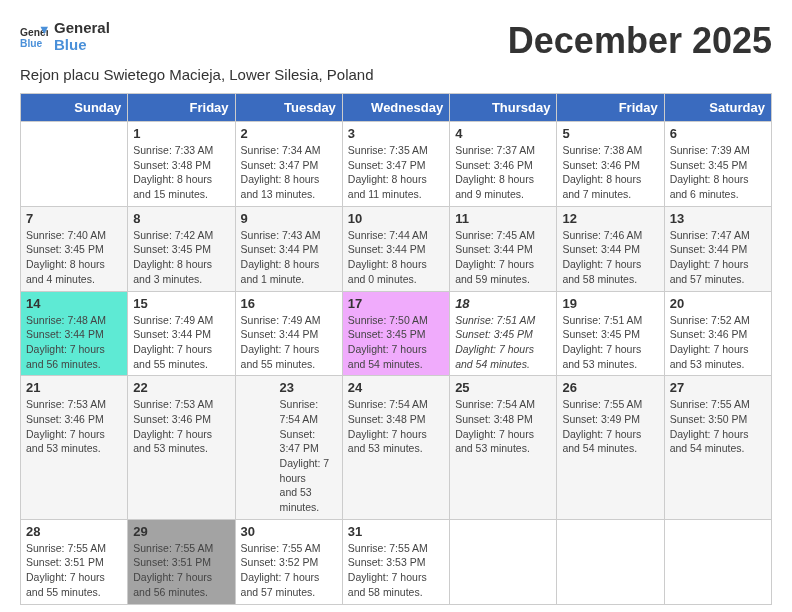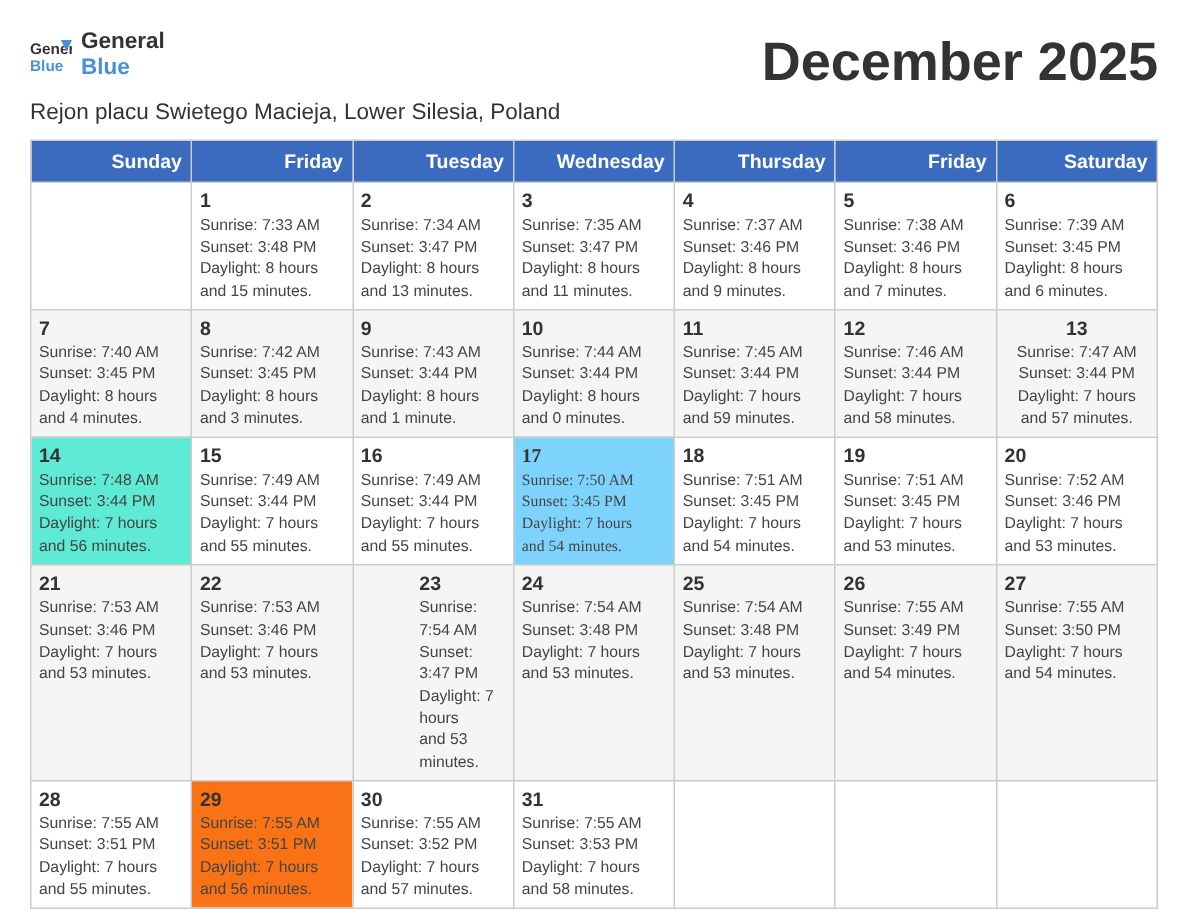--- a/index.html
+++ b/index.html
@@ -157,43 +157,43 @@
           <div class="day-info">Sunrise: 7:44 AM<br>Sunset: 3:44 PM<br>Daylight: 8 hours<br>and 0 minutes.</div>
         </td>
         <td style="background-color: rgb(245, 245, 245);">
           <div class="day-num">11</div>
           <div class="day-info">Sunrise: 7:45 AM<br>Sunset: 3:44 PM<br>Daylight: 7 hours<br>and 59 minutes.</div>
         </td>
         <td style="background-color: rgb(245, 245, 245);">
           <div class="day-num">12</div>
           <div class="day-info">Sunrise: 7:46 AM<br>Sunset: 3:44 PM<br>Daylight: 7 hours<br>and 58 minutes.</div>
         </td>
-        <td style="background-color: rgb(245, 245, 245); text-align: center;">
+        <td style="background-color: rgb(245, 245, 245);">
           <div class="day-num">13</div>
           <div class="day-info">Sunrise: 7:47 AM<br>Sunset: 3:44 PM<br>Daylight: 7 hours<br>and 57 minutes.</div>
         </td>
       </tr>
       <tr style="background-color: rgb(255, 255, 255);">
         <td style="background-color: #5eead4;">
           <div class="day-num">14</div>
           <div class="day-info">Sunrise: 7:48 AM<br>Sunset: 3:44 PM<br>Daylight: 7 hours<br>and 56 minutes.</div>
         </td>
         <td style="background-color: rgb(255, 255, 255); margin-top: 24px;">
           <div class="day-num">15</div>
           <div class="day-info">Sunrise: 7:49 AM<br>Sunset: 3:44 PM<br>Daylight: 7 hours<br>and 55 minutes.</div>
         </td>
         <td style="background-color: rgb(255, 255, 255);">
           <div class="day-num">16</div>
           <div class="day-info">Sunrise: 7:49 AM<br>Sunset: 3:44 PM<br>Daylight: 7 hours<br>and 55 minutes.</div>
         </td>
-        <td style="background-color: #7dd3fc; font-family: Liberation Serif, serif;">
+        <td style="background-color: #f0abfc;">
           <div class="day-num">17</div>
           <div class="day-info">Sunrise: 7:50 AM<br>Sunset: 3:45 PM<br>Daylight: 7 hours<br>and 54 minutes.</div>
         </td>
-        <td style="background-color: rgb(255, 255, 255);">
+        <td style="background-color: rgb(255, 255, 255); font-style: italic;">
           <div class="day-num">18</div>
           <div class="day-info">Sunrise: 7:51 AM<br>Sunset: 3:45 PM<br>Daylight: 7 hours<br>and 54 minutes.</div>
         </td>
         <td style="background-color: rgb(255, 255, 255);">
           <div class="day-num">19</div>
           <div class="day-info">Sunrise: 7:51 AM<br>Sunset: 3:45 PM<br>Daylight: 7 hours<br>and 53 minutes.</div>
         </td>
         <td style="background-color: rgb(255, 255, 255);">
           <div class="day-num">20</div>
           <div class="day-info">Sunrise: 7:52 AM<br>Sunset: 3:46 PM<br>Daylight: 7 hours<br>and 53 minutes.</div>
@@ -227,21 +227,21 @@
         <td style="background-color: rgb(245, 245, 245);">
           <div class="day-num">27</div>
           <div class="day-info">Sunrise: 7:55 AM<br>Sunset: 3:50 PM<br>Daylight: 7 hours<br>and 54 minutes.</div>
         </td>
       </tr>
       <tr style="background-color: rgb(255, 255, 255);">
         <td style="background-color: rgb(255, 255, 255);">
           <div class="day-num">28</div>
           <div class="day-info">Sunrise: 7:55 AM<br>Sunset: 3:51 PM<br>Daylight: 7 hours<br>and 55 minutes.</div>
         </td>
-        <td style="background-color: #f97316; margin-top: 40px;">
+        <td style="background-color: #a3a3a3; margin-top: 40px;">
           <div class="day-num">29</div>
           <div class="day-info">Sunrise: 7:55 AM<br>Sunset: 3:51 PM<br>Daylight: 7 hours<br>and 56 minutes.</div>
         </td>
         <td style="background-color: rgb(255, 255, 255);">
           <div class="day-num">30</div>
           <div class="day-info">Sunrise: 7:55 AM<br>Sunset: 3:52 PM<br>Daylight: 7 hours<br>and 57 minutes.</div>
         </td>
         <td style="background-color: rgb(255, 255, 255);">
           <div class="day-num">31</div>
           <div class="day-info">Sunrise: 7:55 AM<br>Sunset: 3:53 PM<br>Daylight: 7 hours<br>and 58 minutes.</div>

